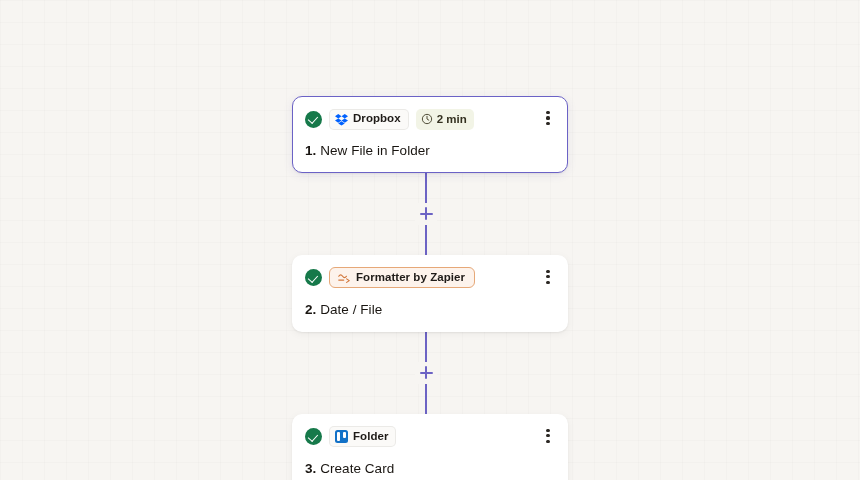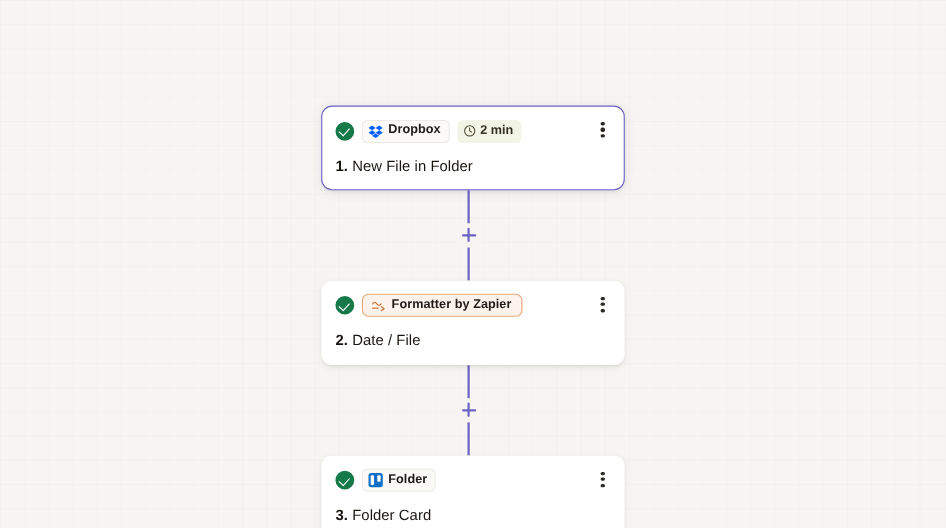--- a/index.html
+++ b/index.html
@@ -300,21 +300,21 @@
       </div>
 
       <div class="kebab">
         <i></i>
           <i></i>
           <i></i>
       </div>
 
       <div class="card-title">
         <span class="idx">3.</span>
-        <span class="nm">Folder Card</span>
+        <span class="nm">Create Card</span>
       </div>
     </div>
 
     <div class="connector tail">
       <div class="line"></div>
 
     </div>
 
   </div>
 </div>

